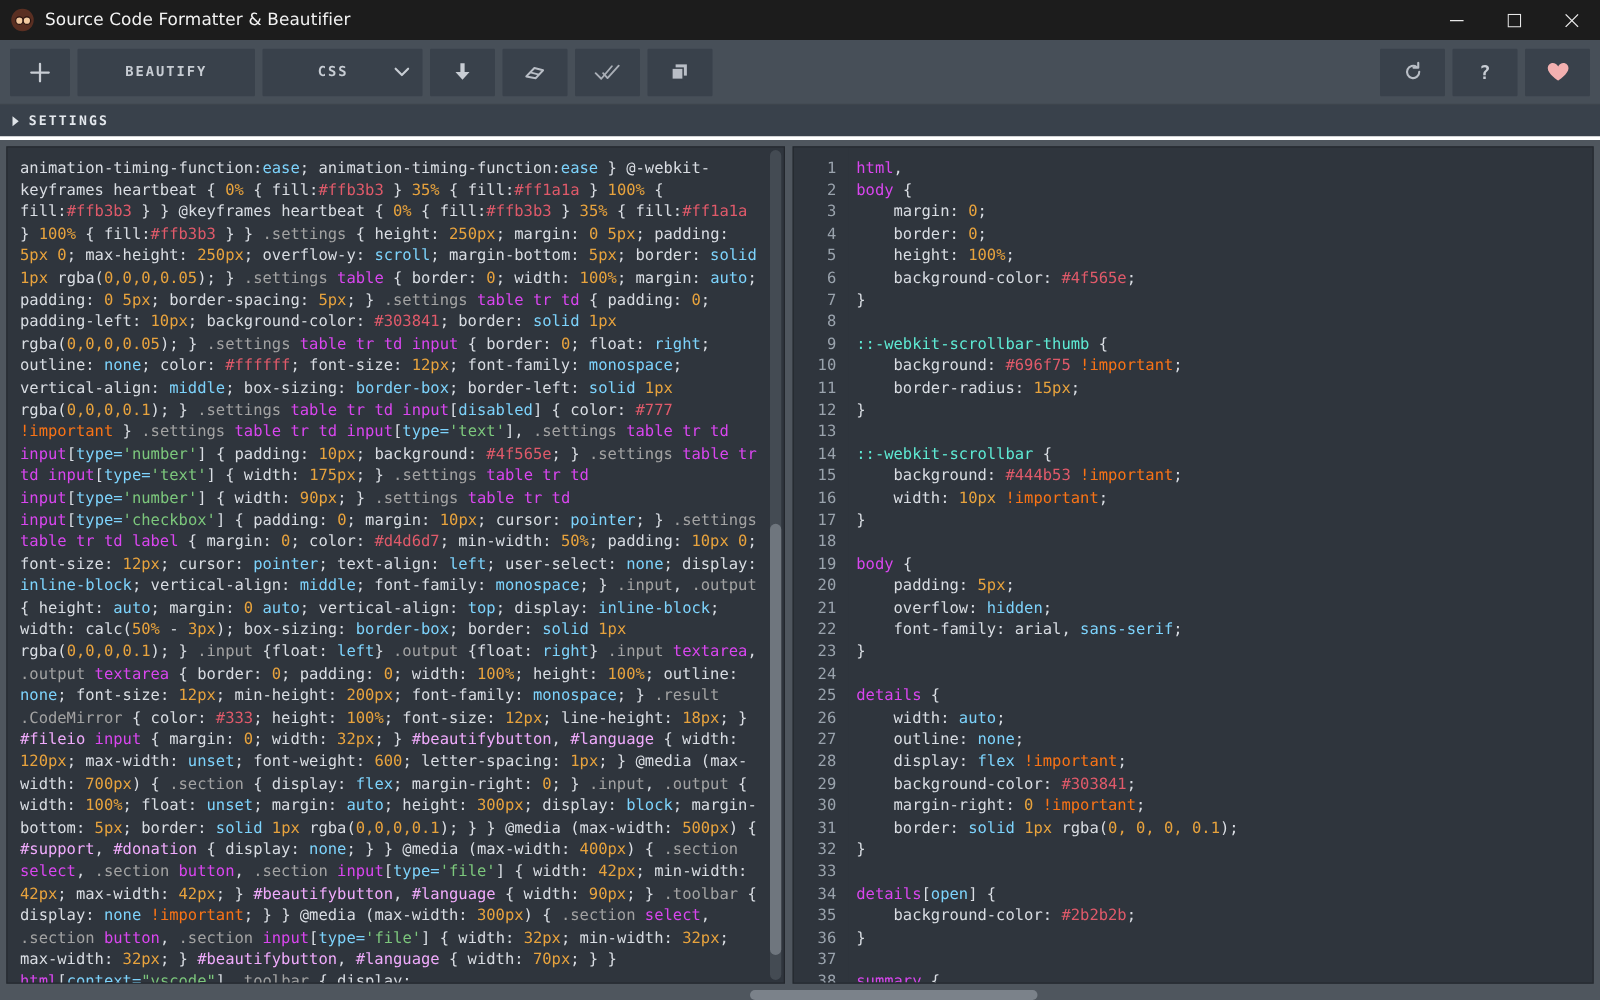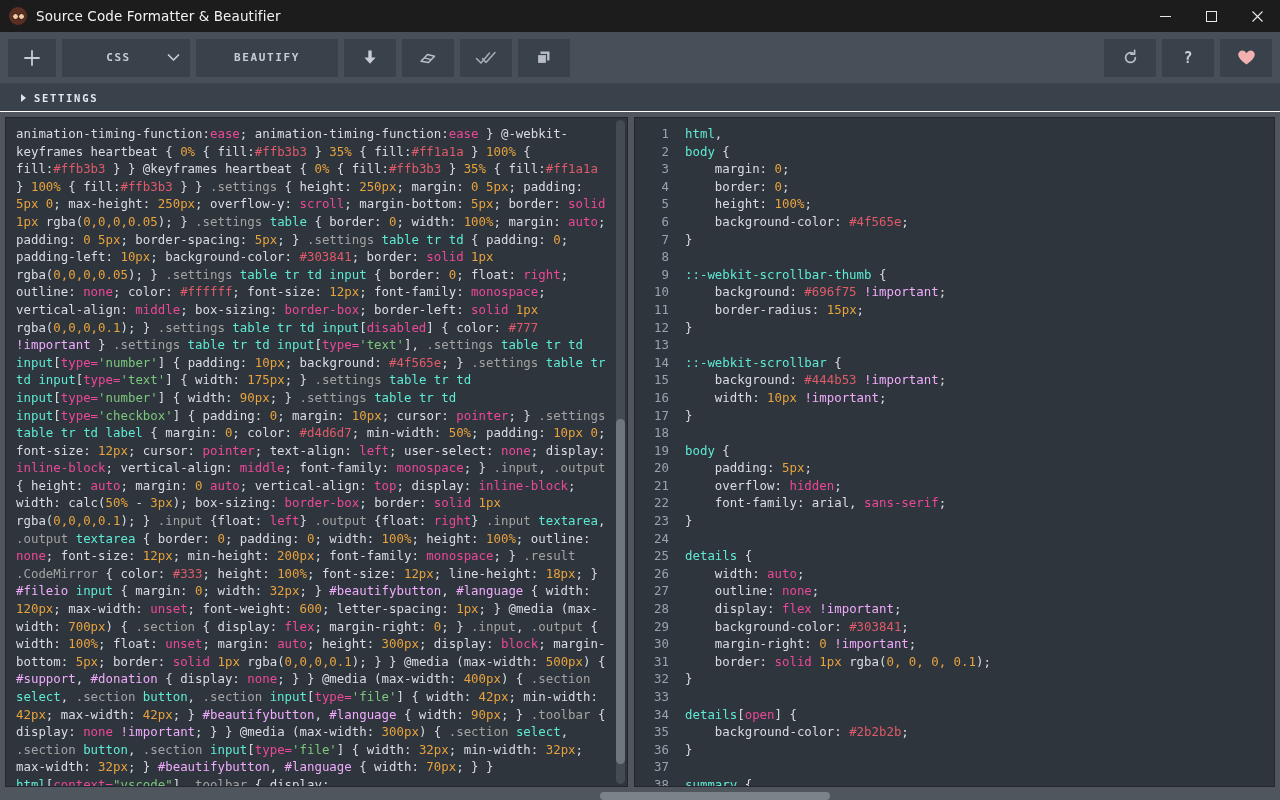--- a/index.html
+++ b/index.html
@@ -88,23 +88,23 @@
   .tb-spacer { flex: 1; }
   .tb-right { display: flex; gap: 6px; }
   .tb-icon-sm { width: 52px; padding: 0; }
   svg.ico { display: block; }
 
   
   .settings-bar {
     height: 28px; min-height: 28px;
     background: #39414b;
     display: flex; align-items: center;
-    padding-left: 21px;
+    padding-left: 10px;
     cursor: pointer;
-    border-bottom: 1px solid #ffffff;
+    border-bottom: 3px solid #ffffff;
   }
   .settings-bar .tri {
     width: 0; height: 0; margin-right: 8px;
     border-left: 5px solid #dfe3e8;
     border-top: 4px solid transparent;
     border-bottom: 4px solid transparent;
   }
   .settings-label {
     font-family: "DejaVu Sans Mono", monospace;
     font-size: 10.5px; font-weight: 700; letter-spacing: 1.7px;
@@ -158,30 +158,30 @@
   .code-right {
     font-family: "DejaVu Sans Mono", monospace;
     font-size: 12.4px; line-height: 17.6px;
     color: #d9dde3;
     white-space: pre;
     padding: 7px 0 7px 6px;
     flex: 1; overflow: hidden;
   }
 
   
-  .t-sel   { color: #5eead4; }   
+  .t-sel   { color: #d946ef; }   
   .t-cls   { color: #a3a3a3; }   
   .t-id    { color: #f0abfc; }   
   .t-pseu  { color: #5eead4; }   
   .t-prop  { color: #d9dde3; }   
-  .t-val   { color: #ec4899; }   
+  .t-val   { color: #7dd3fc; }   
   .t-num   { color: #e8a33d; }   
   .t-str   { color: #7cc77c; }   
   .t-hex   { color: #e05a6a; margin-top: 16px; }   
-  .t-imp   { color: #f0abfc; }   
+  .t-imp   { color: #f97316; }   
   .t-at    { color: #d9dde3; }   
   .t-punc  { color: #d9dde3; }
 
   
   .vscroll {
     position: absolute; right: 2px; top: 2px;
     width: 9px; bottom: 2px;
     background: #444b53;
     border-radius: 6px;
   }
@@ -230,30 +230,30 @@
     </div>
   </div>
 
   <div class="toolbar">
     <button class="tb-btn tb-plus">
       <svg class="ico" width="18" height="18" viewBox="0 0 18 18">
           <path d="M9 2 V16 M2 9 H16" stroke="#c8cdd4" stroke-width="1.8" stroke-linecap="round"></path>
         </svg>
     </button>
 
+    <button class="tb-btn tb-beautify">BEAUTIFY</button>
+
     <button class="tb-btn tb-select">
       <span class="lang-label">CSS</span>
       <span class="caret">
         <svg class="ico" width="13" height="9" viewBox="0 0 13 9">
             <path d="M1.5 2 L6.5 7 L11.5 2" fill="none" stroke="#c8cdd4" stroke-width="1.7" stroke-linecap="round" stroke-linejoin="round"></path>
           </svg>
       </span>
     </button>
-
-    <button class="tb-btn tb-beautify">BEAUTIFY</button>
 
     <button class="tb-btn tb-icon">
       <svg class="ico" width="18" height="18" viewBox="0 0 18 18">
         <path d="M9 1.5 V9.5" stroke="#c8cdd4" stroke-width="3.4" stroke-linecap="butt"></path>
         <path d="M3.4 8.6 L9 14.8 L14.6 8.6 Z" fill="#c8cdd4"></path>
       </svg>
     </button>
 
     <button class="tb-btn tb-icon">
       <svg class="ico" width="20" height="18" viewBox="0 0 20 18">

